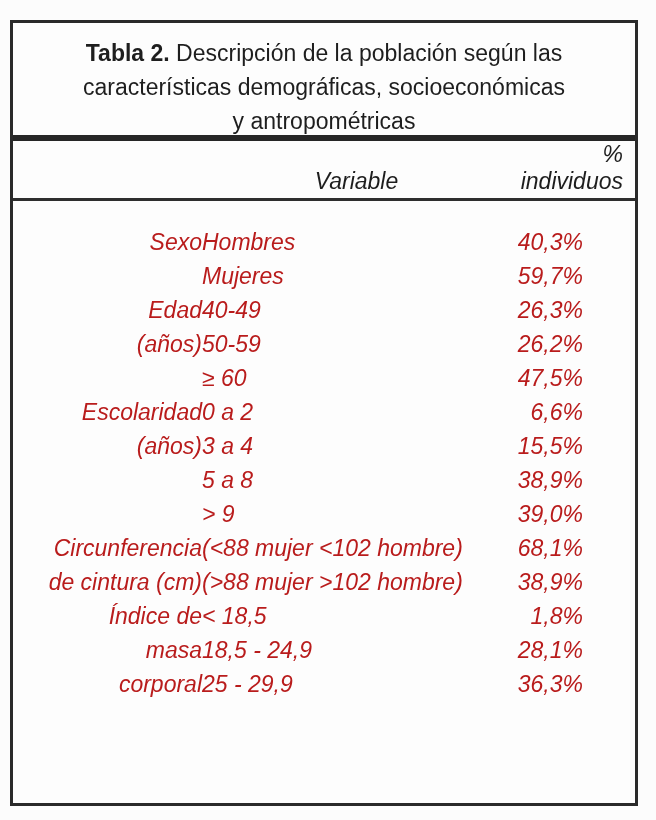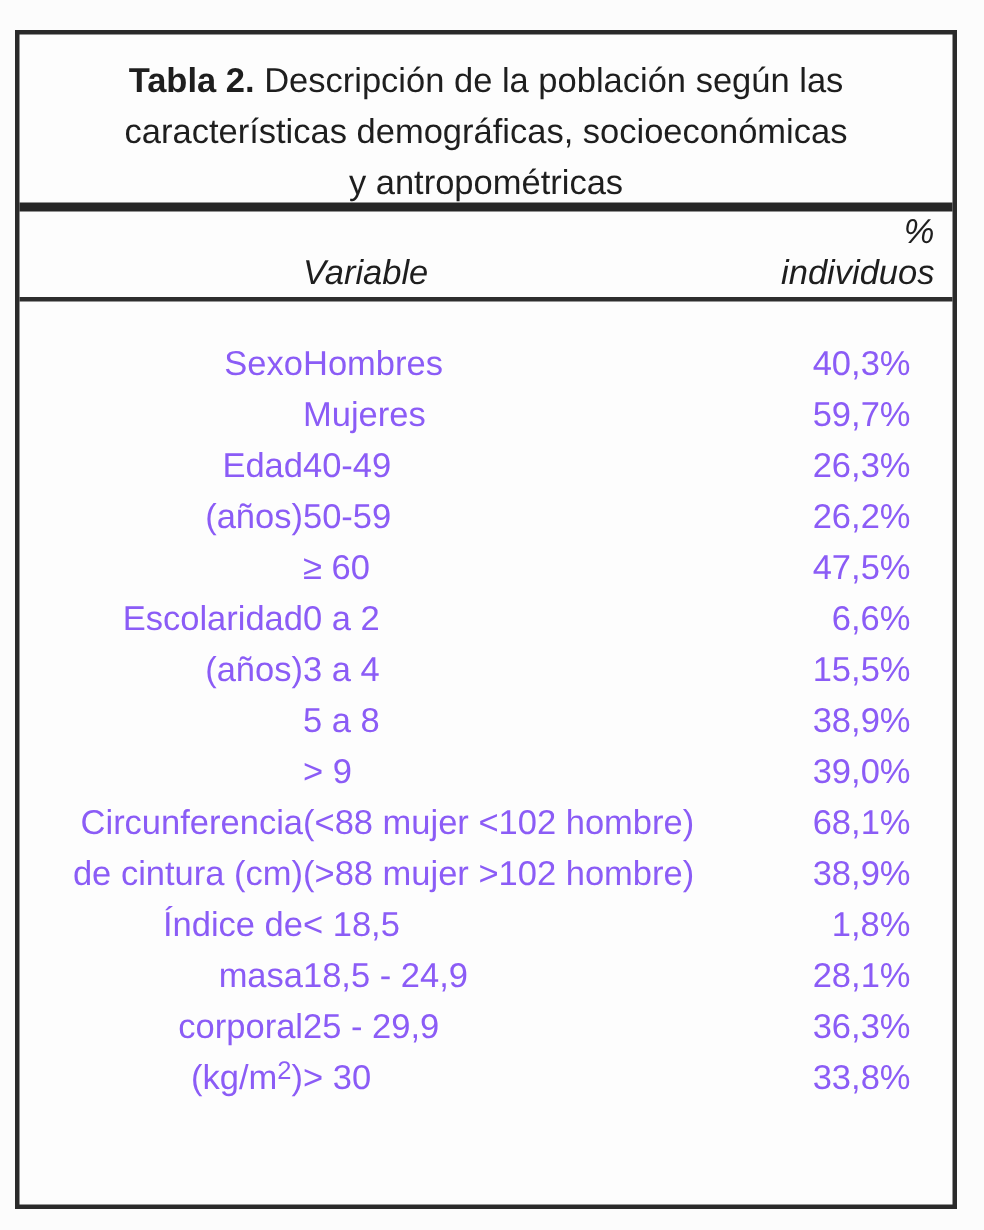--- a/index.html
+++ b/index.html
@@ -44,39 +44,40 @@
   .header-row {
     display: grid;
     grid-template-columns: 189px 309px 1fr;
     align-items: end;
     height: 51px;
     padding: 0 12px 6px 0;
     font-size: 23px;
     font-style: italic;
     color: #1e1e1e;
   }
-  .header-row .h-variable { text-align: left; }
+  .header-row .h-variable { text-align: center; }
   .header-row .h-percent  { text-align: right; }
   .thin-rule {
     height: 3px;
     background: #2e2e2e;
   }
   .tbody {
     padding-top: 24px;
   }
   .group { }
   .group:first-child { margin-top: 0; }
   .row {
     display: grid;
     grid-template-columns: 189px 309px 1fr;
     height: 34px;
     line-height: 34px;
-    padding-right: 28px;
+    padding-right: 52px;
     font-size: 23px;
-    color: #8b5cf6;
+    color: #b91c1c;
+    font-style: italic;
   }
   .c-label   { text-align: right; white-space: nowrap; }
   .c-variable{ text-align: left; white-space: nowrap; }
   .c-percent { text-align: right; white-space: nowrap; }
   sup.sq {
     font-size: 17px;
     line-height: 0;
     vertical-align: 7px;
   }
 </style>
@@ -180,22 +181,17 @@
         <div class="row">
           <div class="c-label">masa</div>
           <div class="c-variable">18,5 - 24,9</div>
           <div class="c-percent">28,1%</div>
         </div>
         <div class="row">
           <div class="c-label">corporal</div>
           <div class="c-variable">25 - 29,9</div>
           <div class="c-percent">36,3%</div>
         </div>
-        <div class="row">
-          <div class="c-label"><span>(kg/m</span><sup class="sq">2</sup><span>)</span></div>
-          <div class="c-variable">&gt; 30</div>
-          <div class="c-percent">33,8%</div>
-        </div>
       </div>
 
     </div>
   </div>
 </div>
 
 </body></html>

